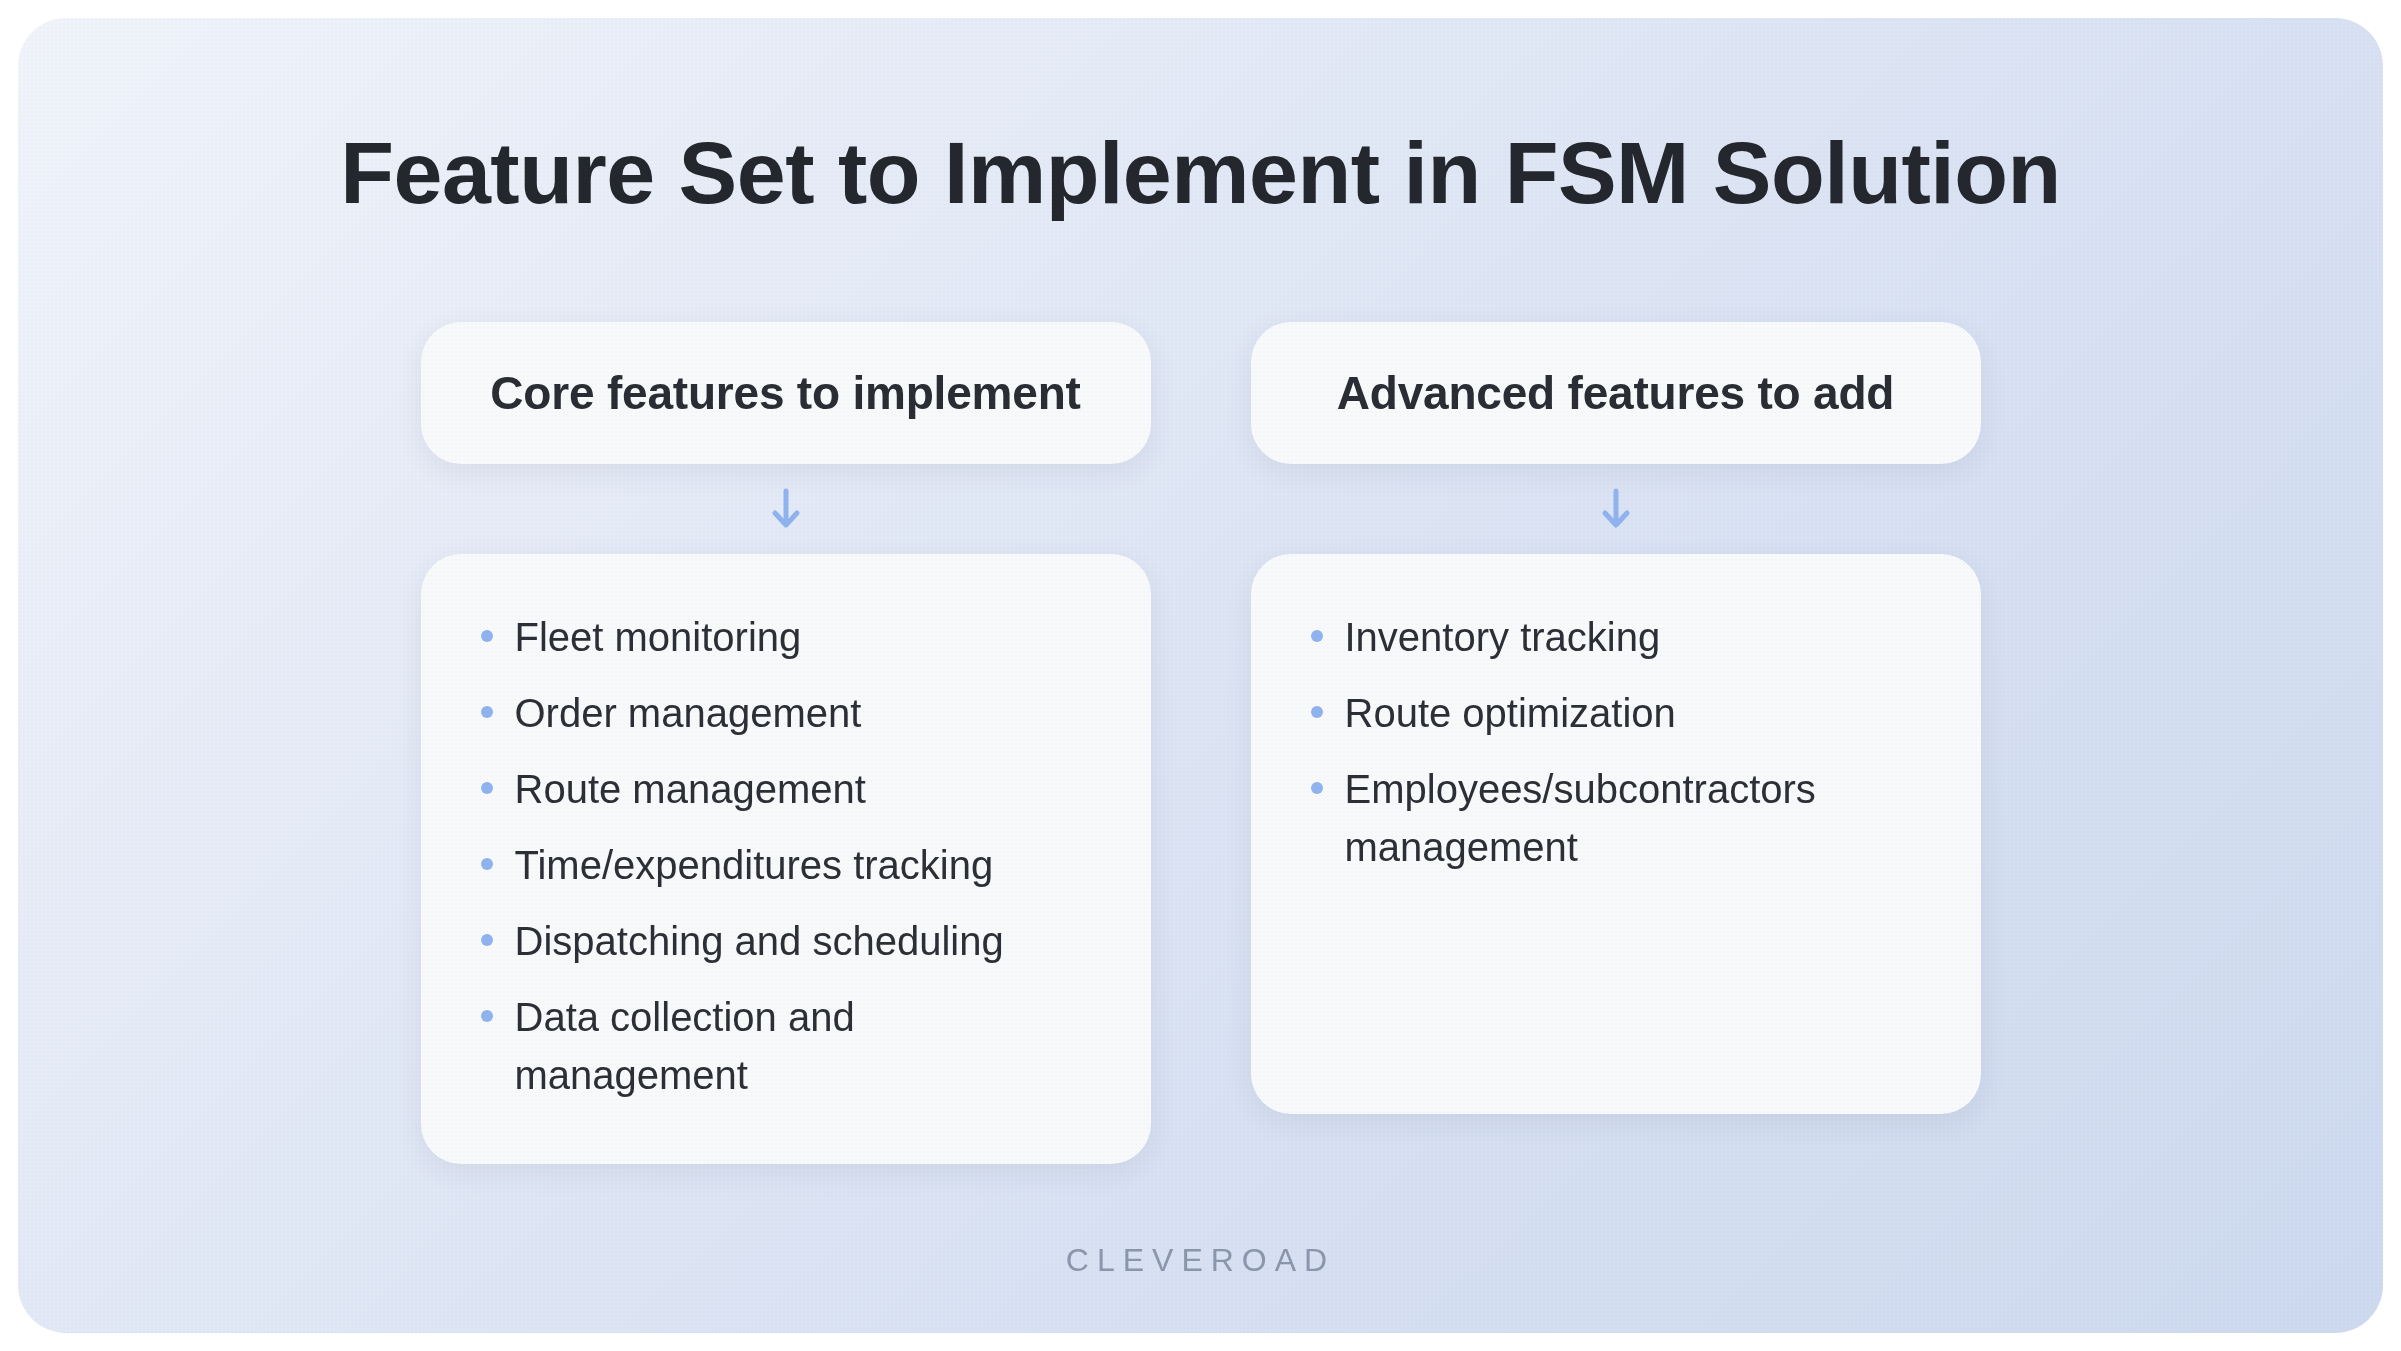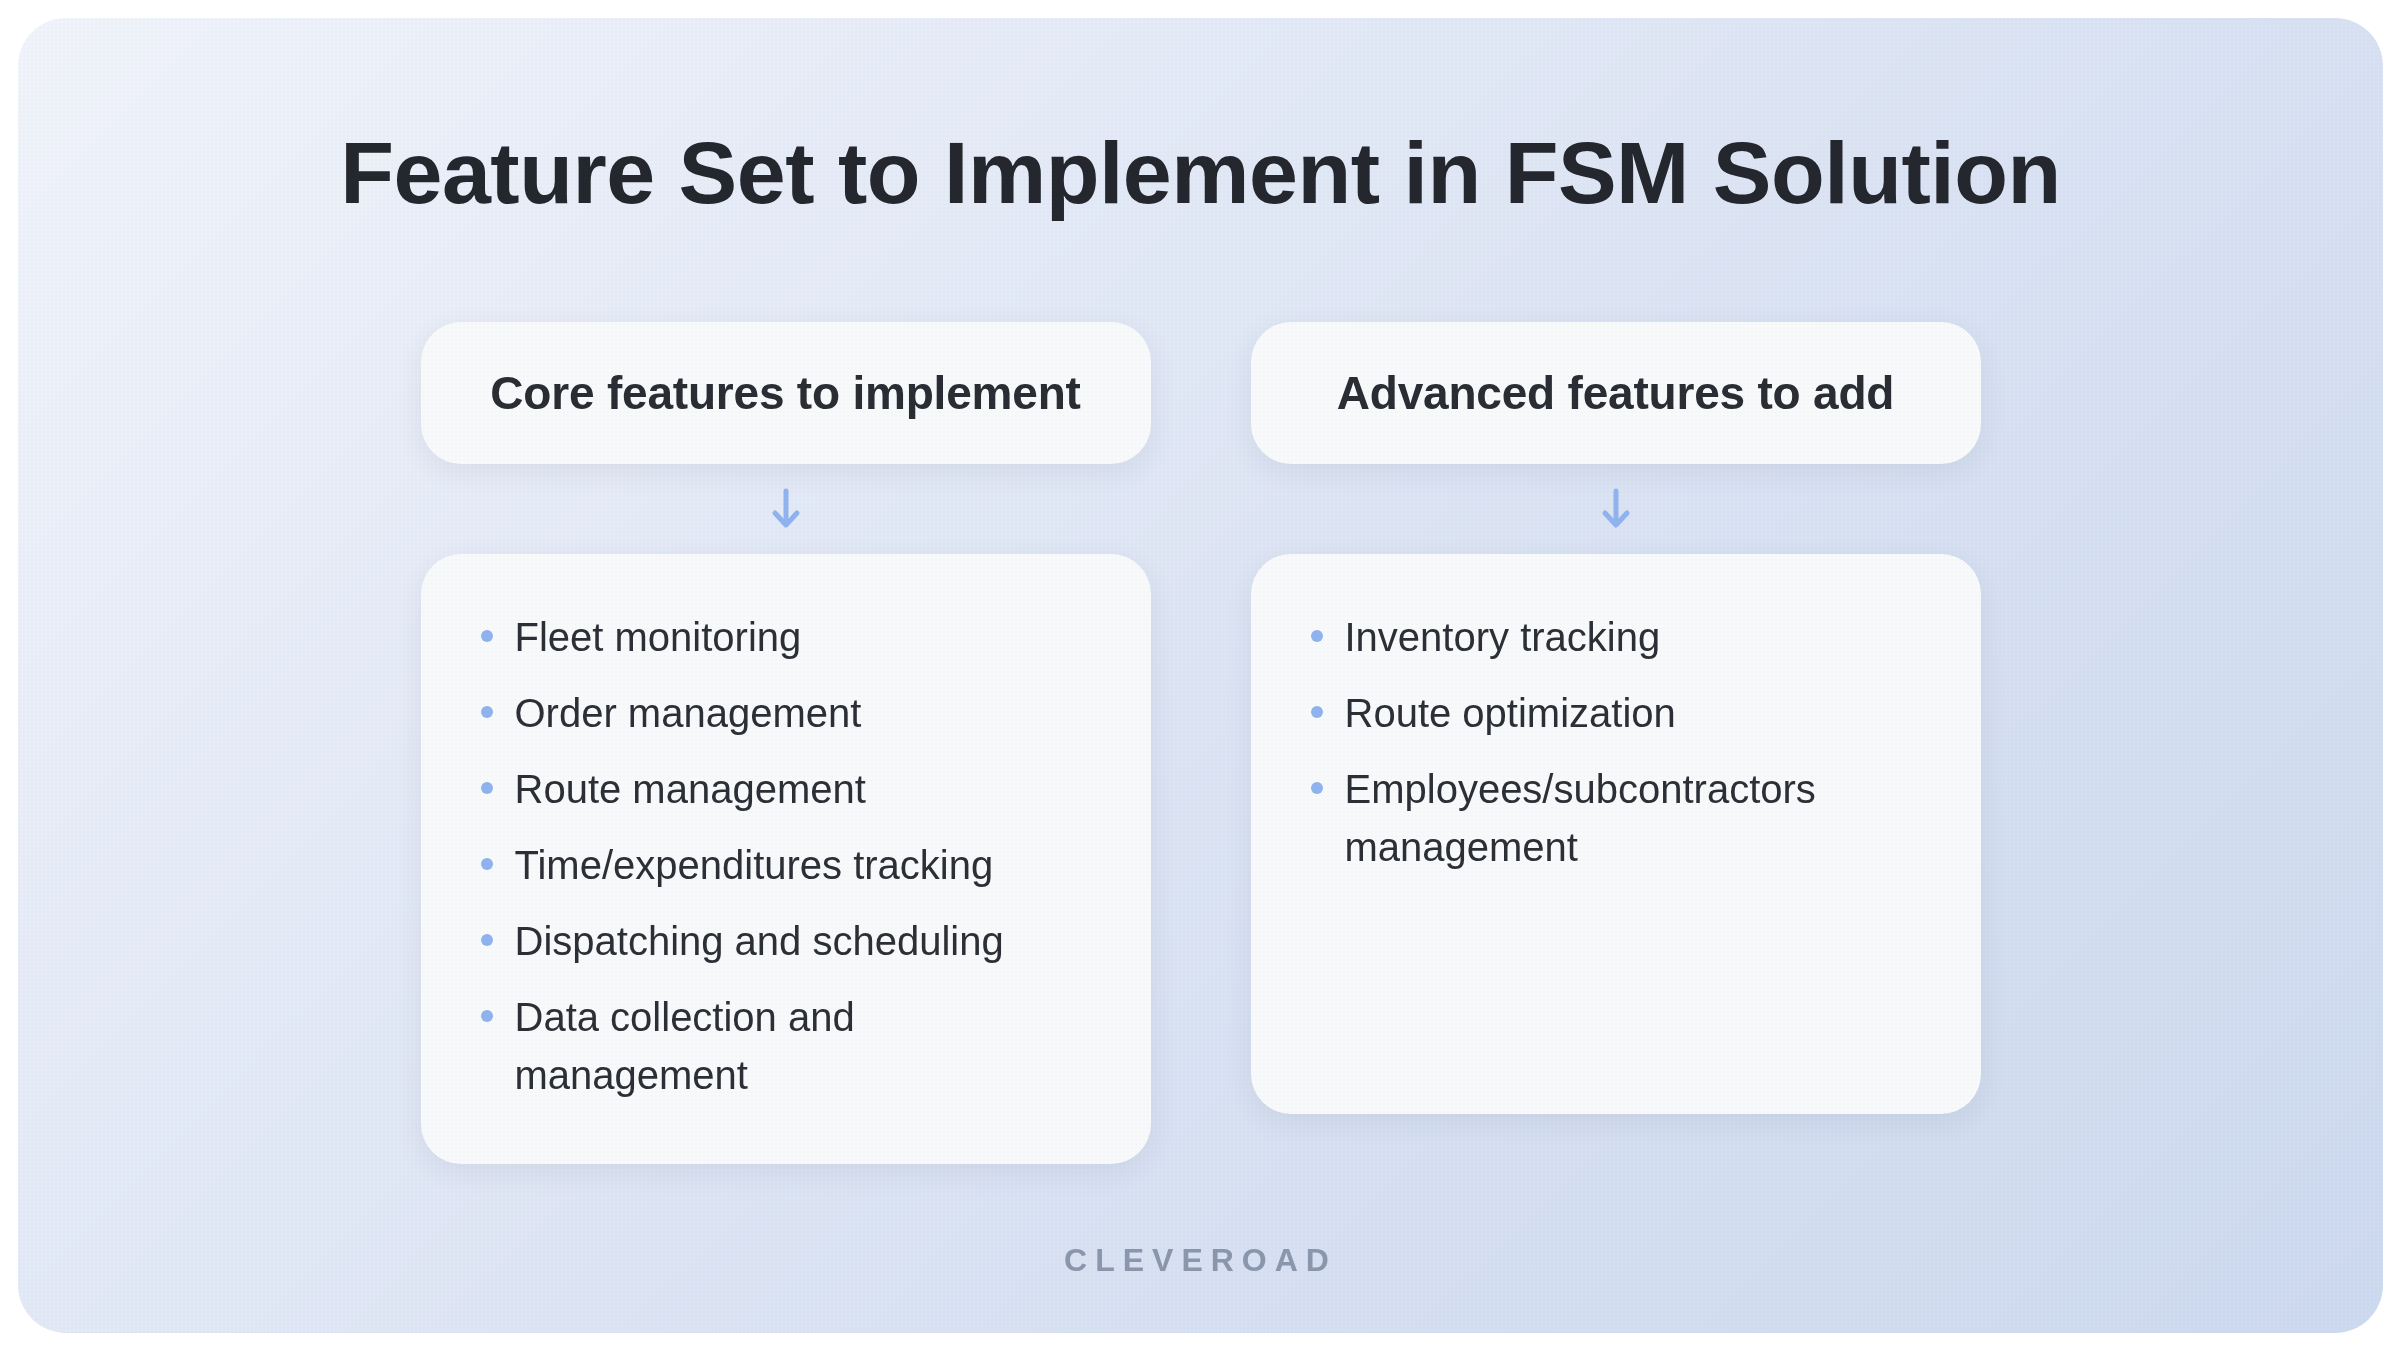--- a/index.html
+++ b/index.html
@@ -139,21 +139,21 @@
       flex: 1;
     }
 
     .brand {
       position: absolute;
       bottom: 54px;
       left: 0;
       right: 0;
       text-align: center;
       font-size: 32px;
-      font-weight: 700;
+      font-weight: 400;
       letter-spacing: 8px;
       color: #8a96ac;
     }
   </style>
 </head>
 <body>
 
 <div class="canvas">
   <div class="slide">
 

